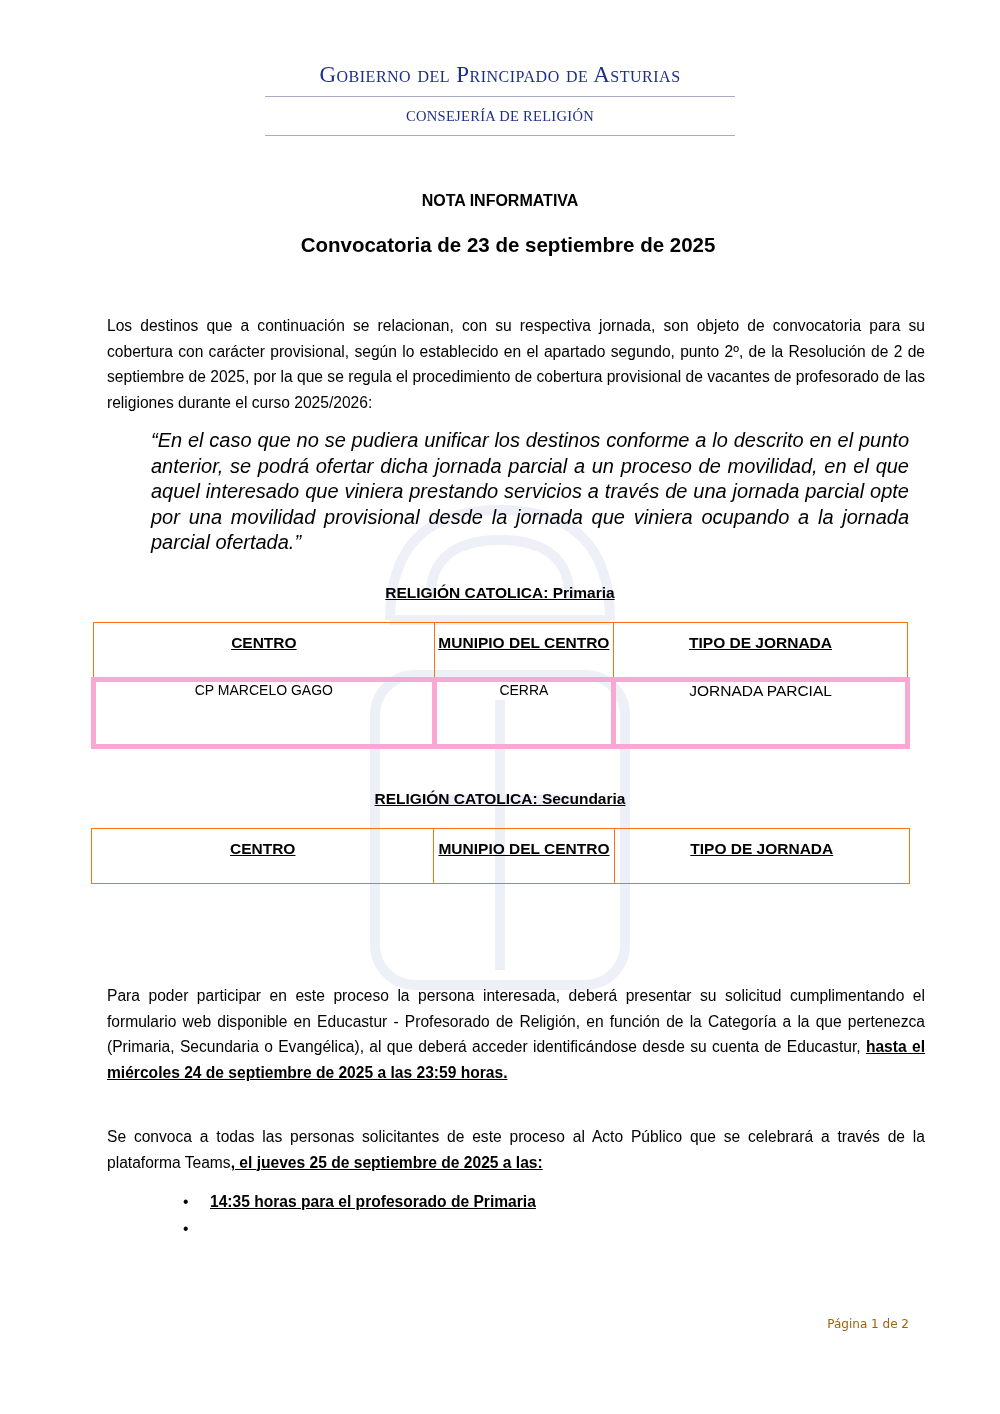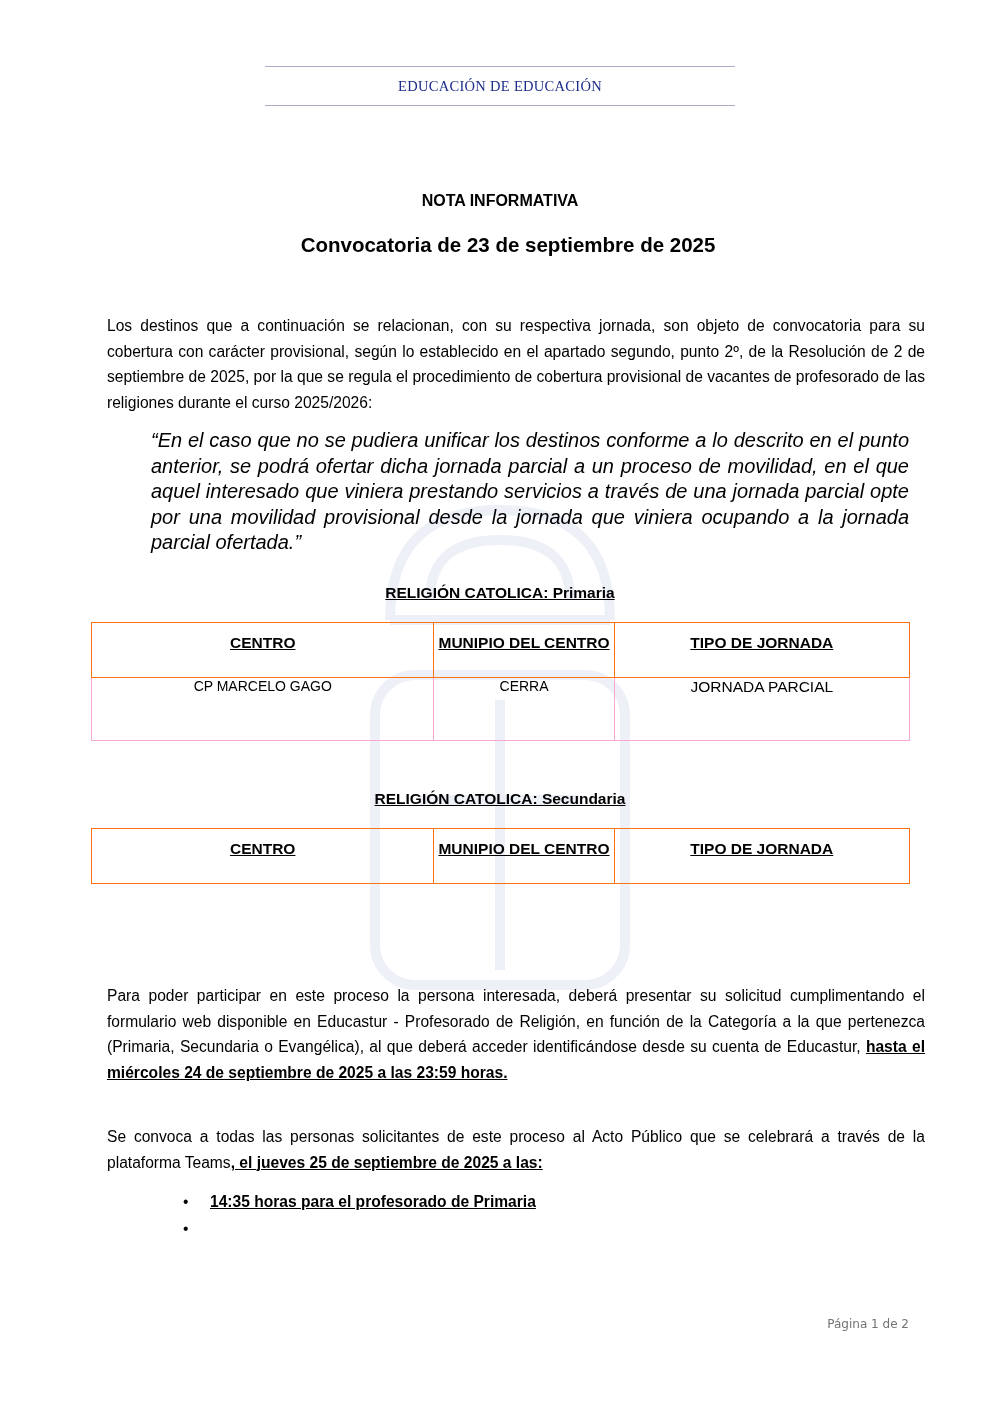--- a/index.html
+++ b/index.html
@@ -35,58 +35,59 @@
     .quote { position: absolute; left: 60px; top: 428px; width: 758px; font-size: 20px;
       line-height: 25.5px; font-style: italic; text-align: justify; margin: 0; }
     .sect-title { position: absolute; left: 0; width: 818px; text-align: center;
       font-weight: bold; font-size: 15.5px; text-decoration: underline; }
     .st1 { top: 584px; }
     .st2 { top: 790px; }
     table.dest {
       position: absolute; left: 0; width: 819px; border-collapse: collapse;
       font-size: 15.5px;
     }
-    table.dest td { border: 1px solid #f9a8d4; text-align: center; vertical-align: top; padding: 0; }
+    table.dest td { border: 5px solid #f9a8d4; text-align: center; vertical-align: top; padding: 0; }
     table.dest th { border: 1px solid #f97316; text-align: center; vertical-align: top;
       font-weight: bold; padding: 8px 0 0 0; line-height: 24px; }
     table.dest th span { text-decoration: underline; }
     .t1 { top: 622px; }
     .t2 { top: 828px; }
     .c1 { width: 346px; } .c2 { width: 181px; } .c3 { width: 298px; }
     .hdr-row th { height: 46px; }
     .val-row1 td { height: 62px; vertical-align: middle; }
     .val-row2 td { height: 66px; vertical-align: middle; }
     .small { font-size: 14px; }
     .p2 { top: 983px; }
     .p3 { top: 1124px; }
     .u-bold { font-weight: bold; text-decoration: underline; }
     ul.times { position: absolute; left: 92px; top: 1188px; margin: 0; padding: 0; list-style: none;
       font-size: 15.6px; line-height: 27px; }
     ul.times li { position: relative; padding-left: 27px; }
     ul.times li .bullet { position: absolute; left: 0; top: 0; }
-    .footer { position: absolute; right: 91px; top: 1317px; font-size: 12px; color: #737373;
+    .footer { position: absolute; right: 91px; top: 1317px; font-size: 12px; color: #a16207;
       font-family: "DejaVu Sans", sans-serif; }
   </style>
 </head>
 <body>
 
 <svg class="watermark" viewBox="0 0 280 500">
   <g fill="none" stroke="#eef0f8" stroke-width="10">
     <path d="M30 120 Q30 10 140 10 Q250 10 250 120"></path>
     <path d="M70 100 Q70 40 140 40 Q210 40 210 100"></path>
     <path d="M30 120 L250 120"></path>
     <rect x="15" y="175" width="250" height="310" rx="40"></rect>
     <path d="M140 200 L140 470"></path>
     <path d="M60 300 L220 300"></path>
   </g>
 </svg>
 
 <div class="header">
+  <p class="gov-title">Gobierno del Principado de Asturias</p>
   <div class="hr hr1"></div>
-  <div class="dept">EDUCACIÓN DE EDUCACIÓN</div>
+  <div class="dept">CONSEJERÍA DE RELIGIÓN</div>
   <div class="hr"></div>
 </div>
 
 <div class="content">
   <div class="nota">NOTA INFORMATIVA</div>
   <div class="conv">Convocatoria de 23 de septiembre de 2025</div>
 
   <p class="para p1">Los destinos que a continuación se relacionan, con su respectiva jornada, son objeto de convocatoria para su cobertura con carácter provisional, según lo establecido en el apartado segundo, punto 2º, de la Resolución de 2 de septiembre de 2025, por la que se regula el procedimiento de cobertura provisional de vacantes de profesorado de las religiones durante el curso 2025/2026:</p>
   <p class="quote">“En el caso que no se pudiera unificar los destinos conforme a lo descrito en el punto anterior, se podrá ofertar dicha jornada parcial a un proceso de movilidad, en el que aquel interesado que viniera prestando servicios a través de una jornada parcial opte por una movilidad provisional desde la jornada que viniera ocupando a la jornada parcial ofertada.”</p>
 

